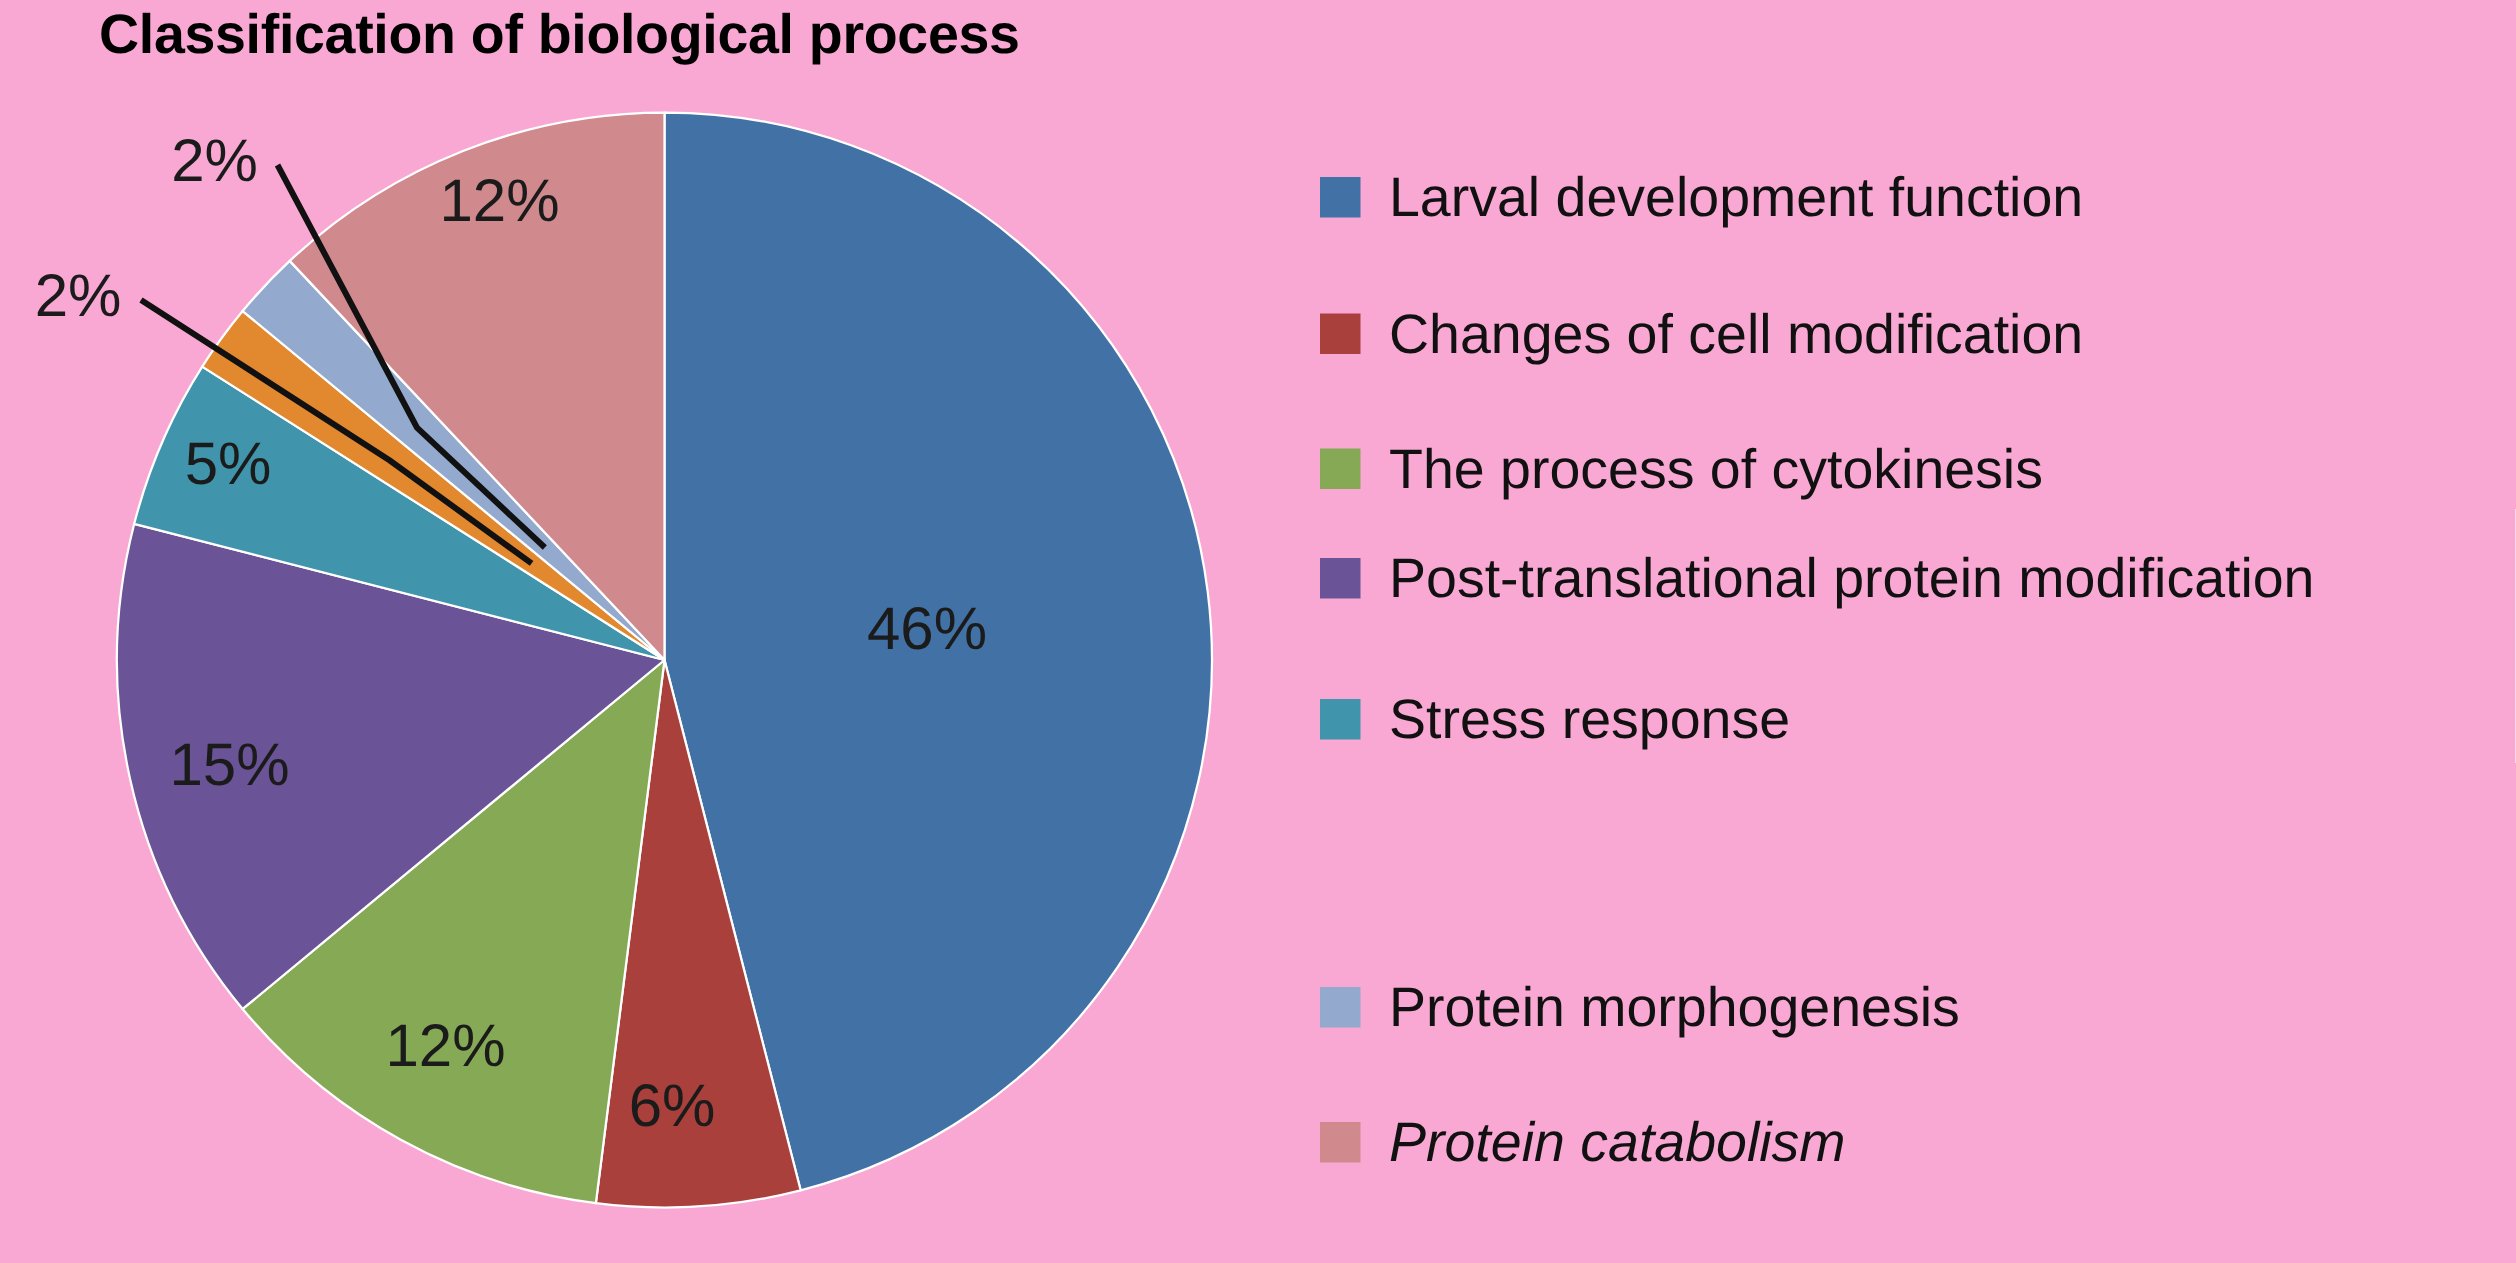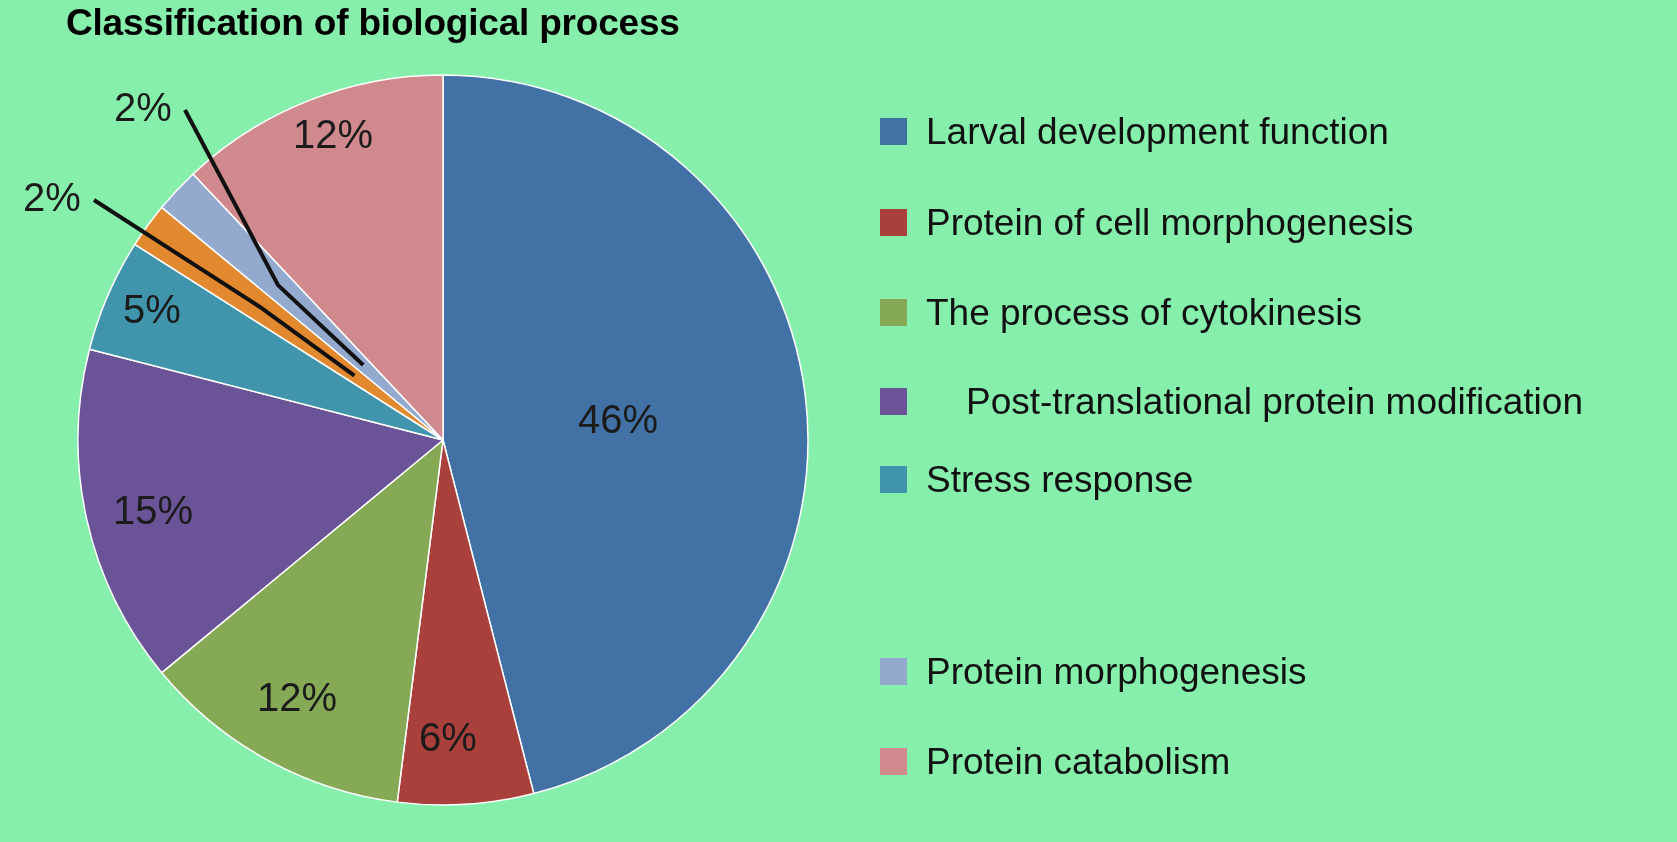--- a/index.html
+++ b/index.html
@@ -9,21 +9,21 @@
     background: #ffffff;
   }
   body {
     font-family: "Liberation Sans", sans-serif;
     -webkit-font-smoothing: antialiased;
   }
   #figure {
     position: relative;
     width: 1677px;
     height: 842px;
-    background: #86efac;
+    background: #f9a8d4;
     overflow: hidden;
   }
   #chart-title {
     position: absolute;
     left: 66px;
     top: 2px;
     font-size: 37px;
     font-weight: bold;
     color: #000000;
     letter-spacing: -0.2px;
@@ -121,37 +121,37 @@
     </svg>
   </div>
 
   <div id="legend">
       <div class="legend-item" style="top: 22px;">
         <span class="legend-swatch" style="background: rgb(66, 114, 165);"></span>
         <span class="legend-label">Larval development function</span>
       </div>
       <div class="legend-item" style="top: 113px;">
         <span class="legend-swatch" style="background: rgb(169, 64, 60);"></span>
-        <span class="legend-label">Protein of cell morphogenesis</span>
+        <span class="legend-label">Changes of cell modification</span>
       </div>
       <div class="legend-item" style="top: 203px; justify-content: flex-end;">
         <span class="legend-swatch" style="background: rgb(133, 169, 84);"></span>
         <span class="legend-label">The process of cytokinesis</span>
       </div>
-      <div class="legend-item" style="top: 292px; gap: 40px;">
+      <div class="legend-item" style="top: 276px;">
         <span class="legend-swatch" style="background: rgb(106, 83, 150);"></span>
         <span class="legend-label">Post-translational protein modification</span>
       </div>
       <div class="legend-item" style="top: 370px;">
         <span class="legend-swatch" style="background: rgb(64, 149, 172);"></span>
         <span class="legend-label">Stress response</span>
       </div>
       <div class="legend-item" style="top: 562px;">
         <span class="legend-swatch" style="background: rgb(147, 169, 206);"></span>
         <span class="legend-label">Protein morphogenesis</span>
       </div>
-      <div class="legend-item" style="top: 652px;">
+      <div class="legend-item" style="top: 652px; font-style: italic;">
         <span class="legend-swatch" style="background: rgb(208, 137, 140);"></span>
         <span class="legend-label">Protein catabolism</span>
       </div>
     </div>
 
 </div>
 
 </body></html>

